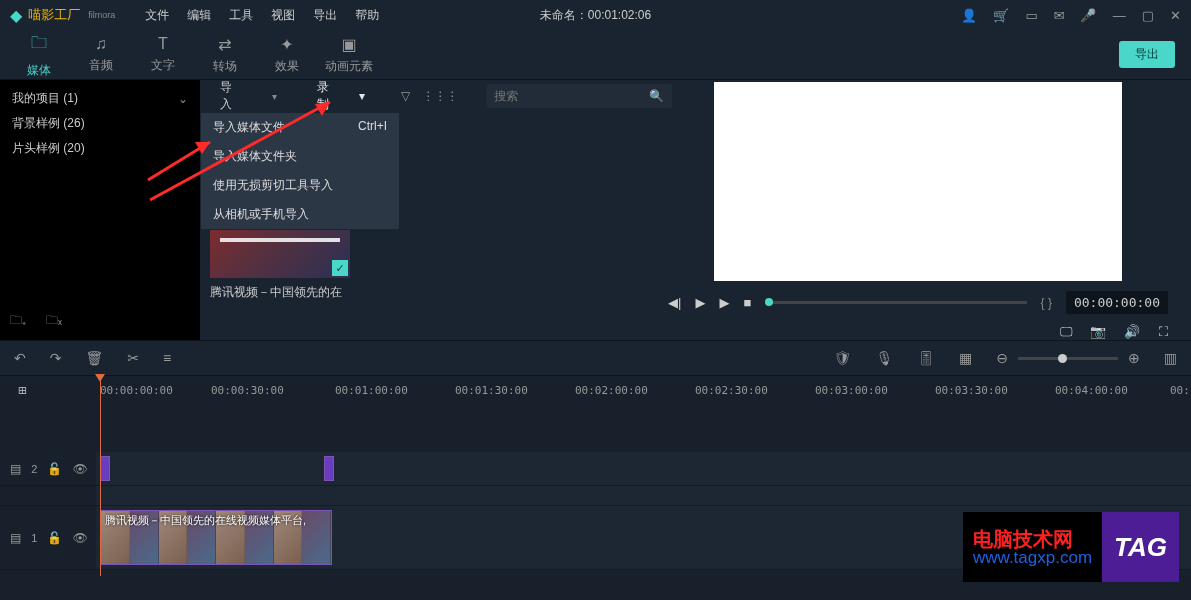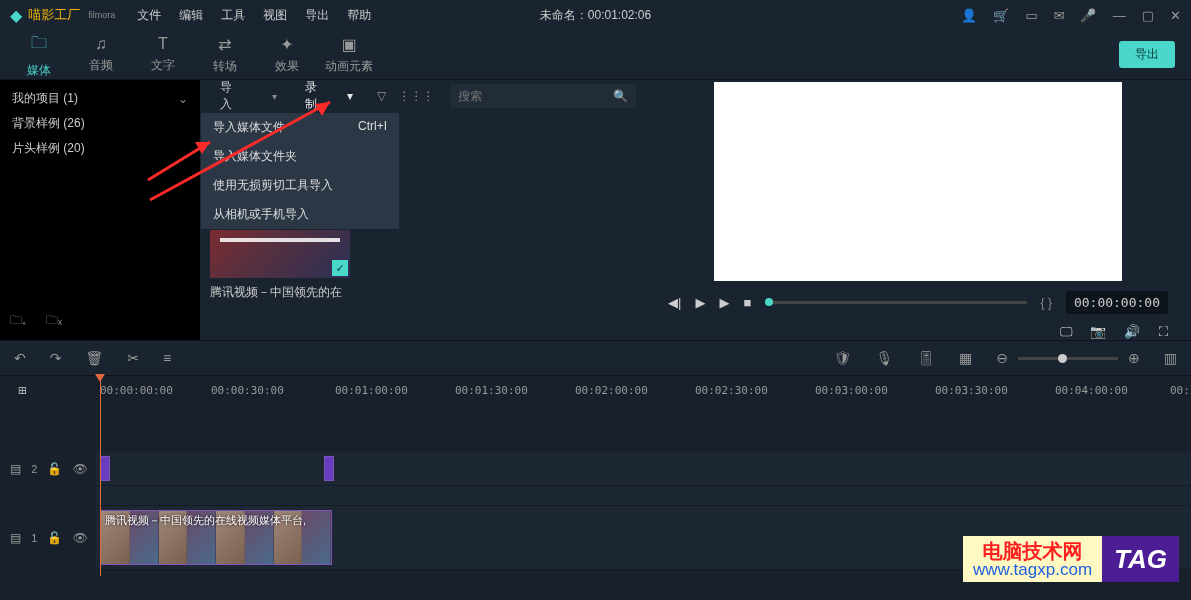--- a/index.html
+++ b/index.html
@@ -4,21 +4,21 @@
 <style>
 * { margin: 0; padding: 0; box-sizing: border-box; font-family: "Microsoft YaHei", Arial, sans-serif; }
 body { background: #1a2430; width: 1191px; height: 600px; overflow: hidden; color: #ccc; font-size: 12px; position: relative; }
 
 
 .titlebar { height: 30px; background: #1a2430; display: flex; align-items: center; padding: 0 10px; }
 .logo-area { display: flex; align-items: center; gap: 6px; }
 .logo-icon { color: #4ad6c8; font-size: 16px; }
 .logo-txt { color: #eab308; font-size: 13px; font-weight: 500; }
 .logo-sub { color: #888; font-size: 9px; margin-left: 2px; }
-.menubar { display: flex; gap: 18px; margin-left: 22px; }
+.menubar { display: flex; gap: 18px; margin-left: 30px; }
 .menubar span { color: #ccc; cursor: pointer; }
 .title-center { position: absolute; left: 50%; transform: translateX(-50%); color: #ccc; }
 .title-right { margin-left: auto; display: flex; gap: 16px; align-items: center; }
 .title-right .ico { color: #999; font-size: 13px; cursor: pointer; }
 
 
 .tabstrip { height: 50px; background: #1a2430; display: flex; align-items: center; padding: 0 8px; border-bottom: 1px solid #0e141c; }
 .tab { width: 62px; display: flex; flex-direction: column; align-items: center; gap: 4px; color: #999; cursor: pointer; }
 .tab.active { color: #4ad6c8; }
 .tab .ti { font-size: 16px; }
@@ -27,21 +27,21 @@
 
 .midrow { height: 260px; display: flex; }
 .leftpane { width: 200px; background: #000000; padding: 6px 0; position: relative; }
 .proj-head { display: flex; justify-content: space-between; align-items: center; padding: 4px 12px; color: #ccc; }
 .proj-head .chev { color: #888; }
 .proj-sub { padding: 4px 12px 4px 28px; color: #4ad6c8; }
 .proj-item { padding: 4px 12px; color: #ccc; }
 .leftpane-bottom { position: absolute; bottom: 8px; left: 10px; display: flex; gap: 20px; color: #999; }
 
 .centerpane { width: 445px; background: #1a2430; position: relative; }
-.import-bar { height: 32px; display: flex; align-items: center; gap: 8px; padding: 0 10px; }
+.import-bar { height: 32px; display: flex; align-items: center; gap: 20px; padding: 0 10px; }
 .import-drop { display: flex; align-items: center; gap: 40px; color: #ccc; cursor: pointer; padding: 0 10px; }
 .import-drop .chev { color: #888; font-size: 10px; }
 .record-drop { display: flex; align-items: center; gap: 30px; color: #e5e5e5; cursor: pointer; padding: 0 10px; }
 .tool-icons { display: flex; gap: 12px; color: #999; margin-left: 6px; }
 .searchbox { flex: 1; background: #222c39; border-radius: 3px; height: 24px; display: flex; align-items: center; padding: 0 8px; margin-left: 8px; }
 .searchbox input { background: transparent; border: none; outline: none; color: #ccc; flex: 1; font-size: 12px; }
 .searchbox .sico { color: #888; }
 
 .import-menu { position: absolute; top: 32px; left: 0; width: 200px; background: #2c3746; border: 1px solid #1a2430; z-index: 20; }
 .import-menu .mi { padding: 6px 12px; color: #ddd; display: flex; justify-content: space-between; cursor: pointer; }
@@ -98,21 +98,21 @@
 
 .gap-track { height: 48px; background: #17202b; }
 
 
 .arrow { position: absolute; z-index: 50; pointer-events: none; }
 .arrow-line { stroke: #ff2a2a; stroke-width: 3; fill: none; }
 .arrow-head { fill: #ff2a2a; }
 
 
 .watermark { position: absolute; right: 12px; bottom: 18px; display: flex; align-items: stretch; z-index: 100; }
-.wm-left { background: #fef9c3; padding: 4px 10px; text-align: center; }
+.wm-left { background: #000000; padding: 16px 10px; }
 .wm-left .r { color: #ff2020; font-size: 20px; font-weight: bold; line-height: 22px; }
 .wm-left .b { color: #2060e0; font-size: 17px; line-height: 16px; }
 .wm-right { background: #4c1d95; color: #fff; font-size: 26px; font-weight: bold; padding: 6px 12px; display: flex; align-items: center; font-style: italic; }
 </style>
 </head>
 <body>
 
 <div class="titlebar">
   <div class="logo-area">
     <span class="logo-icon">◆</span>

